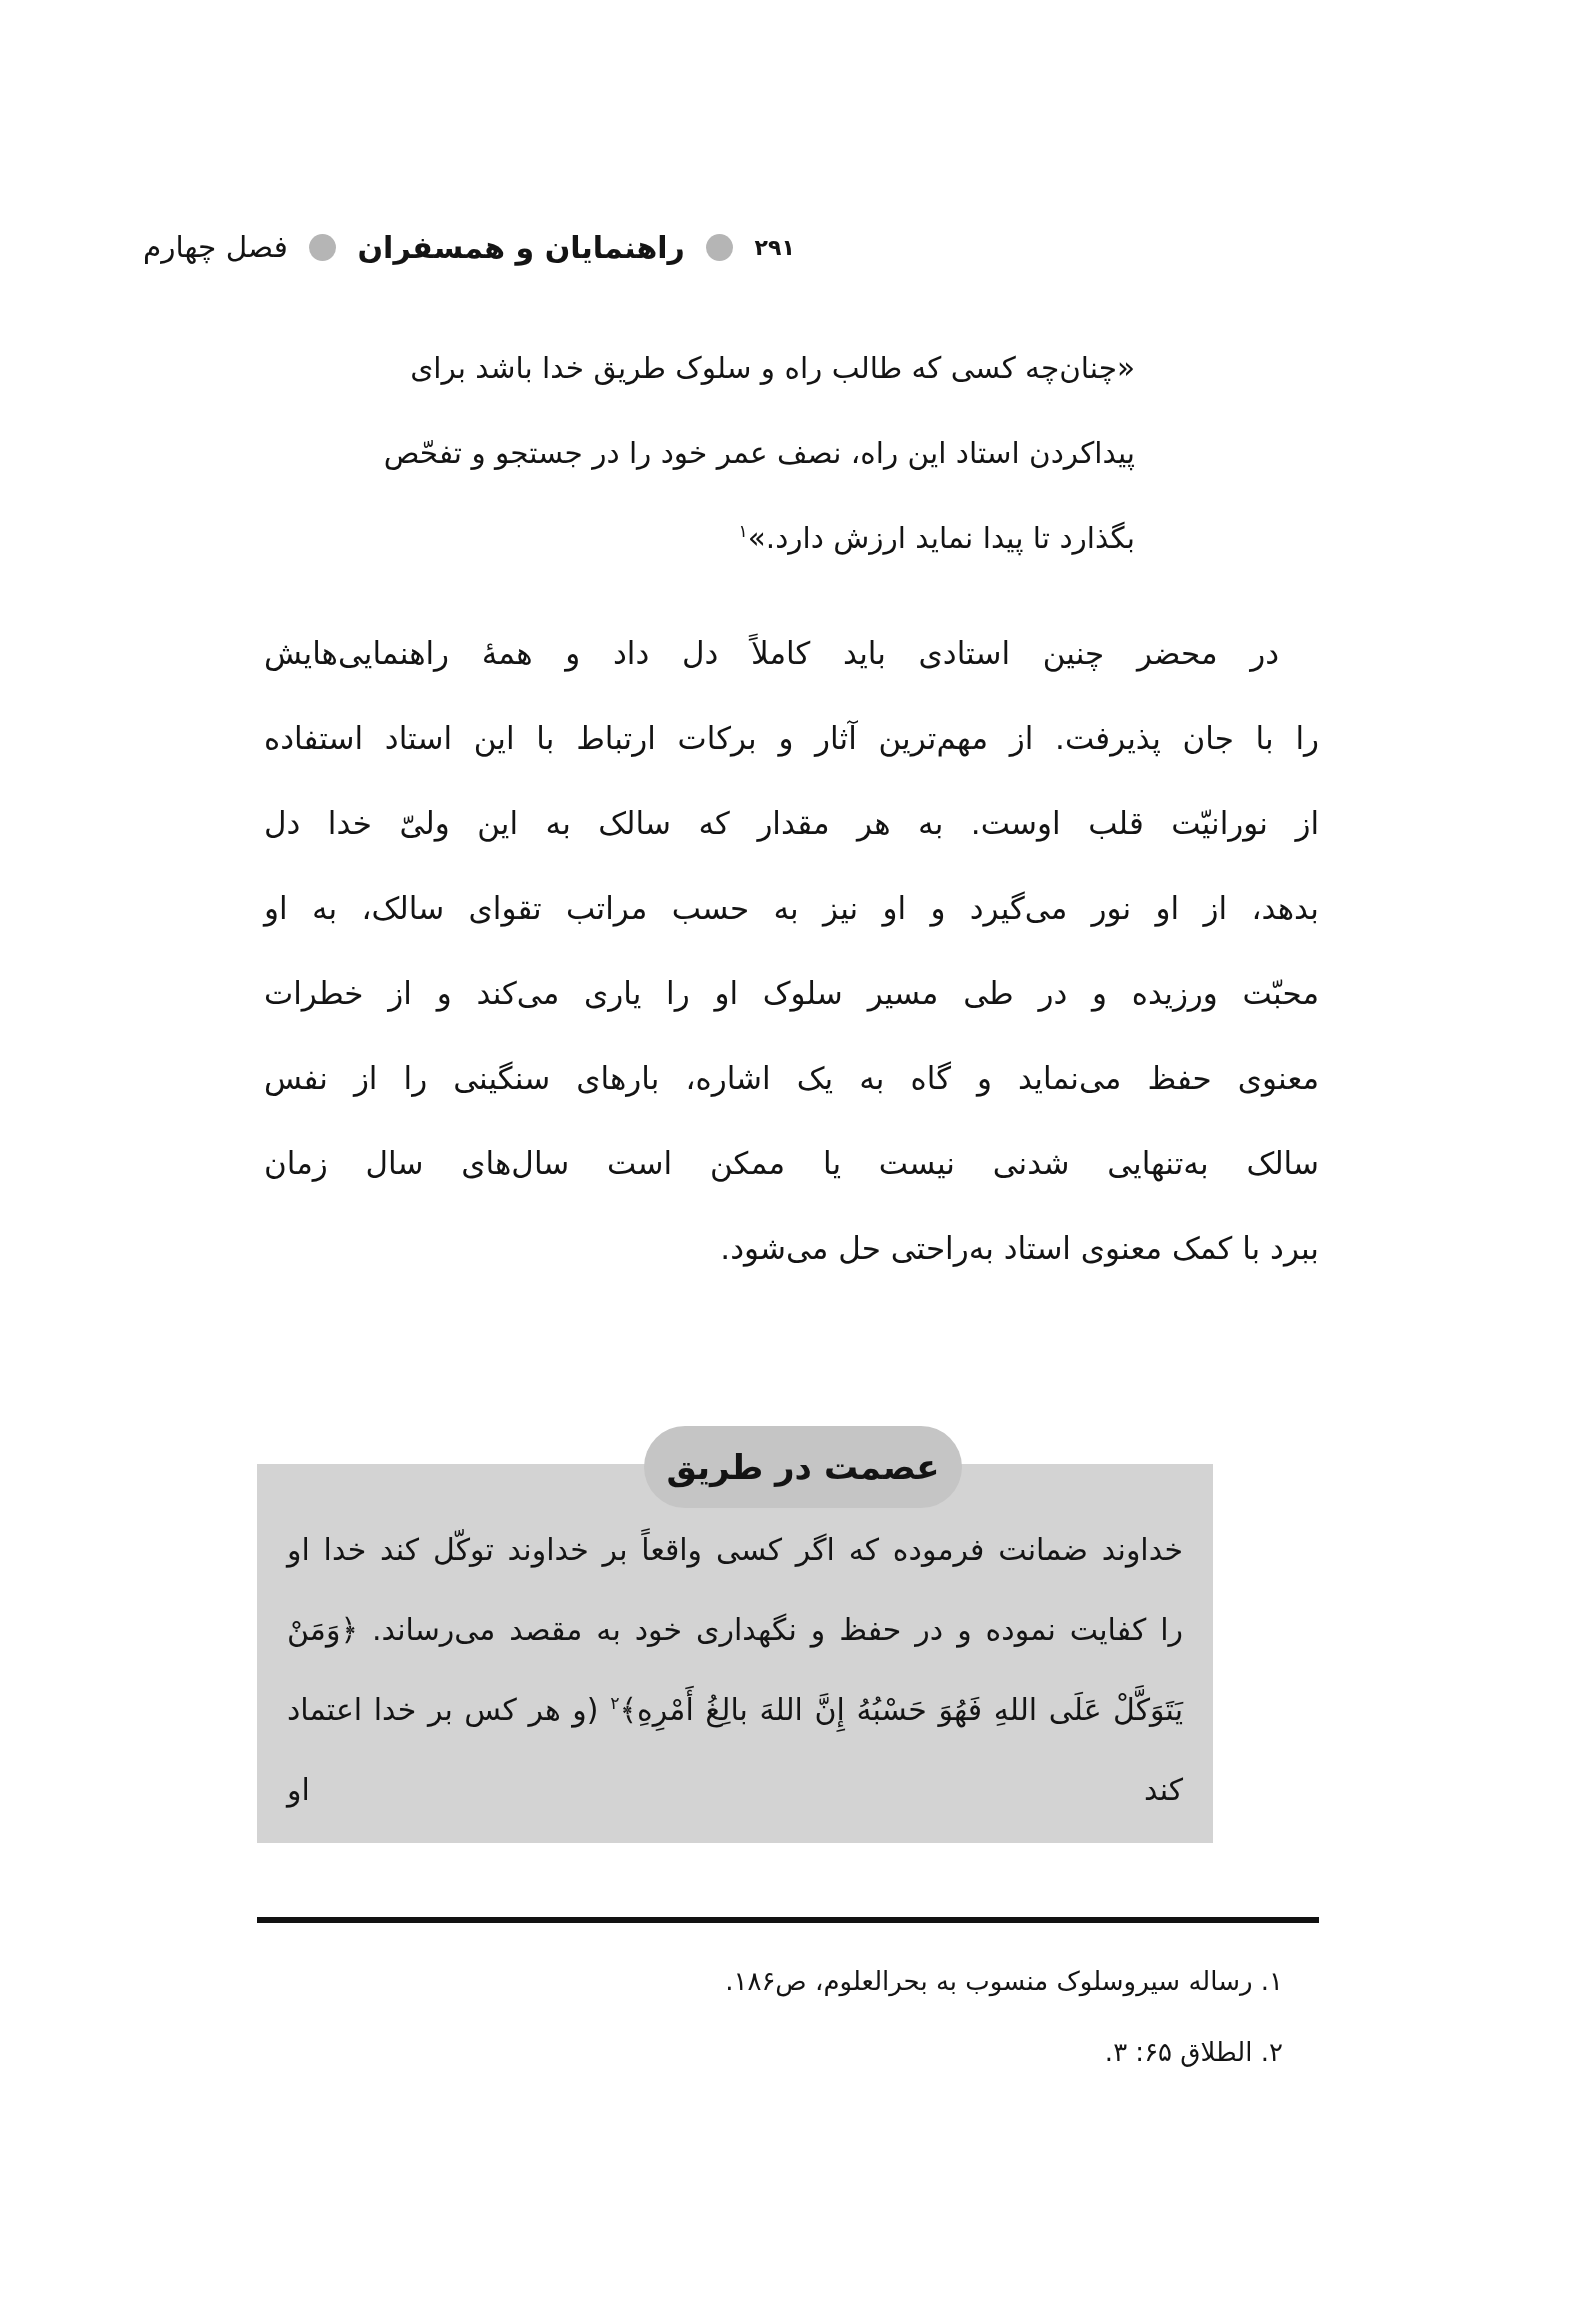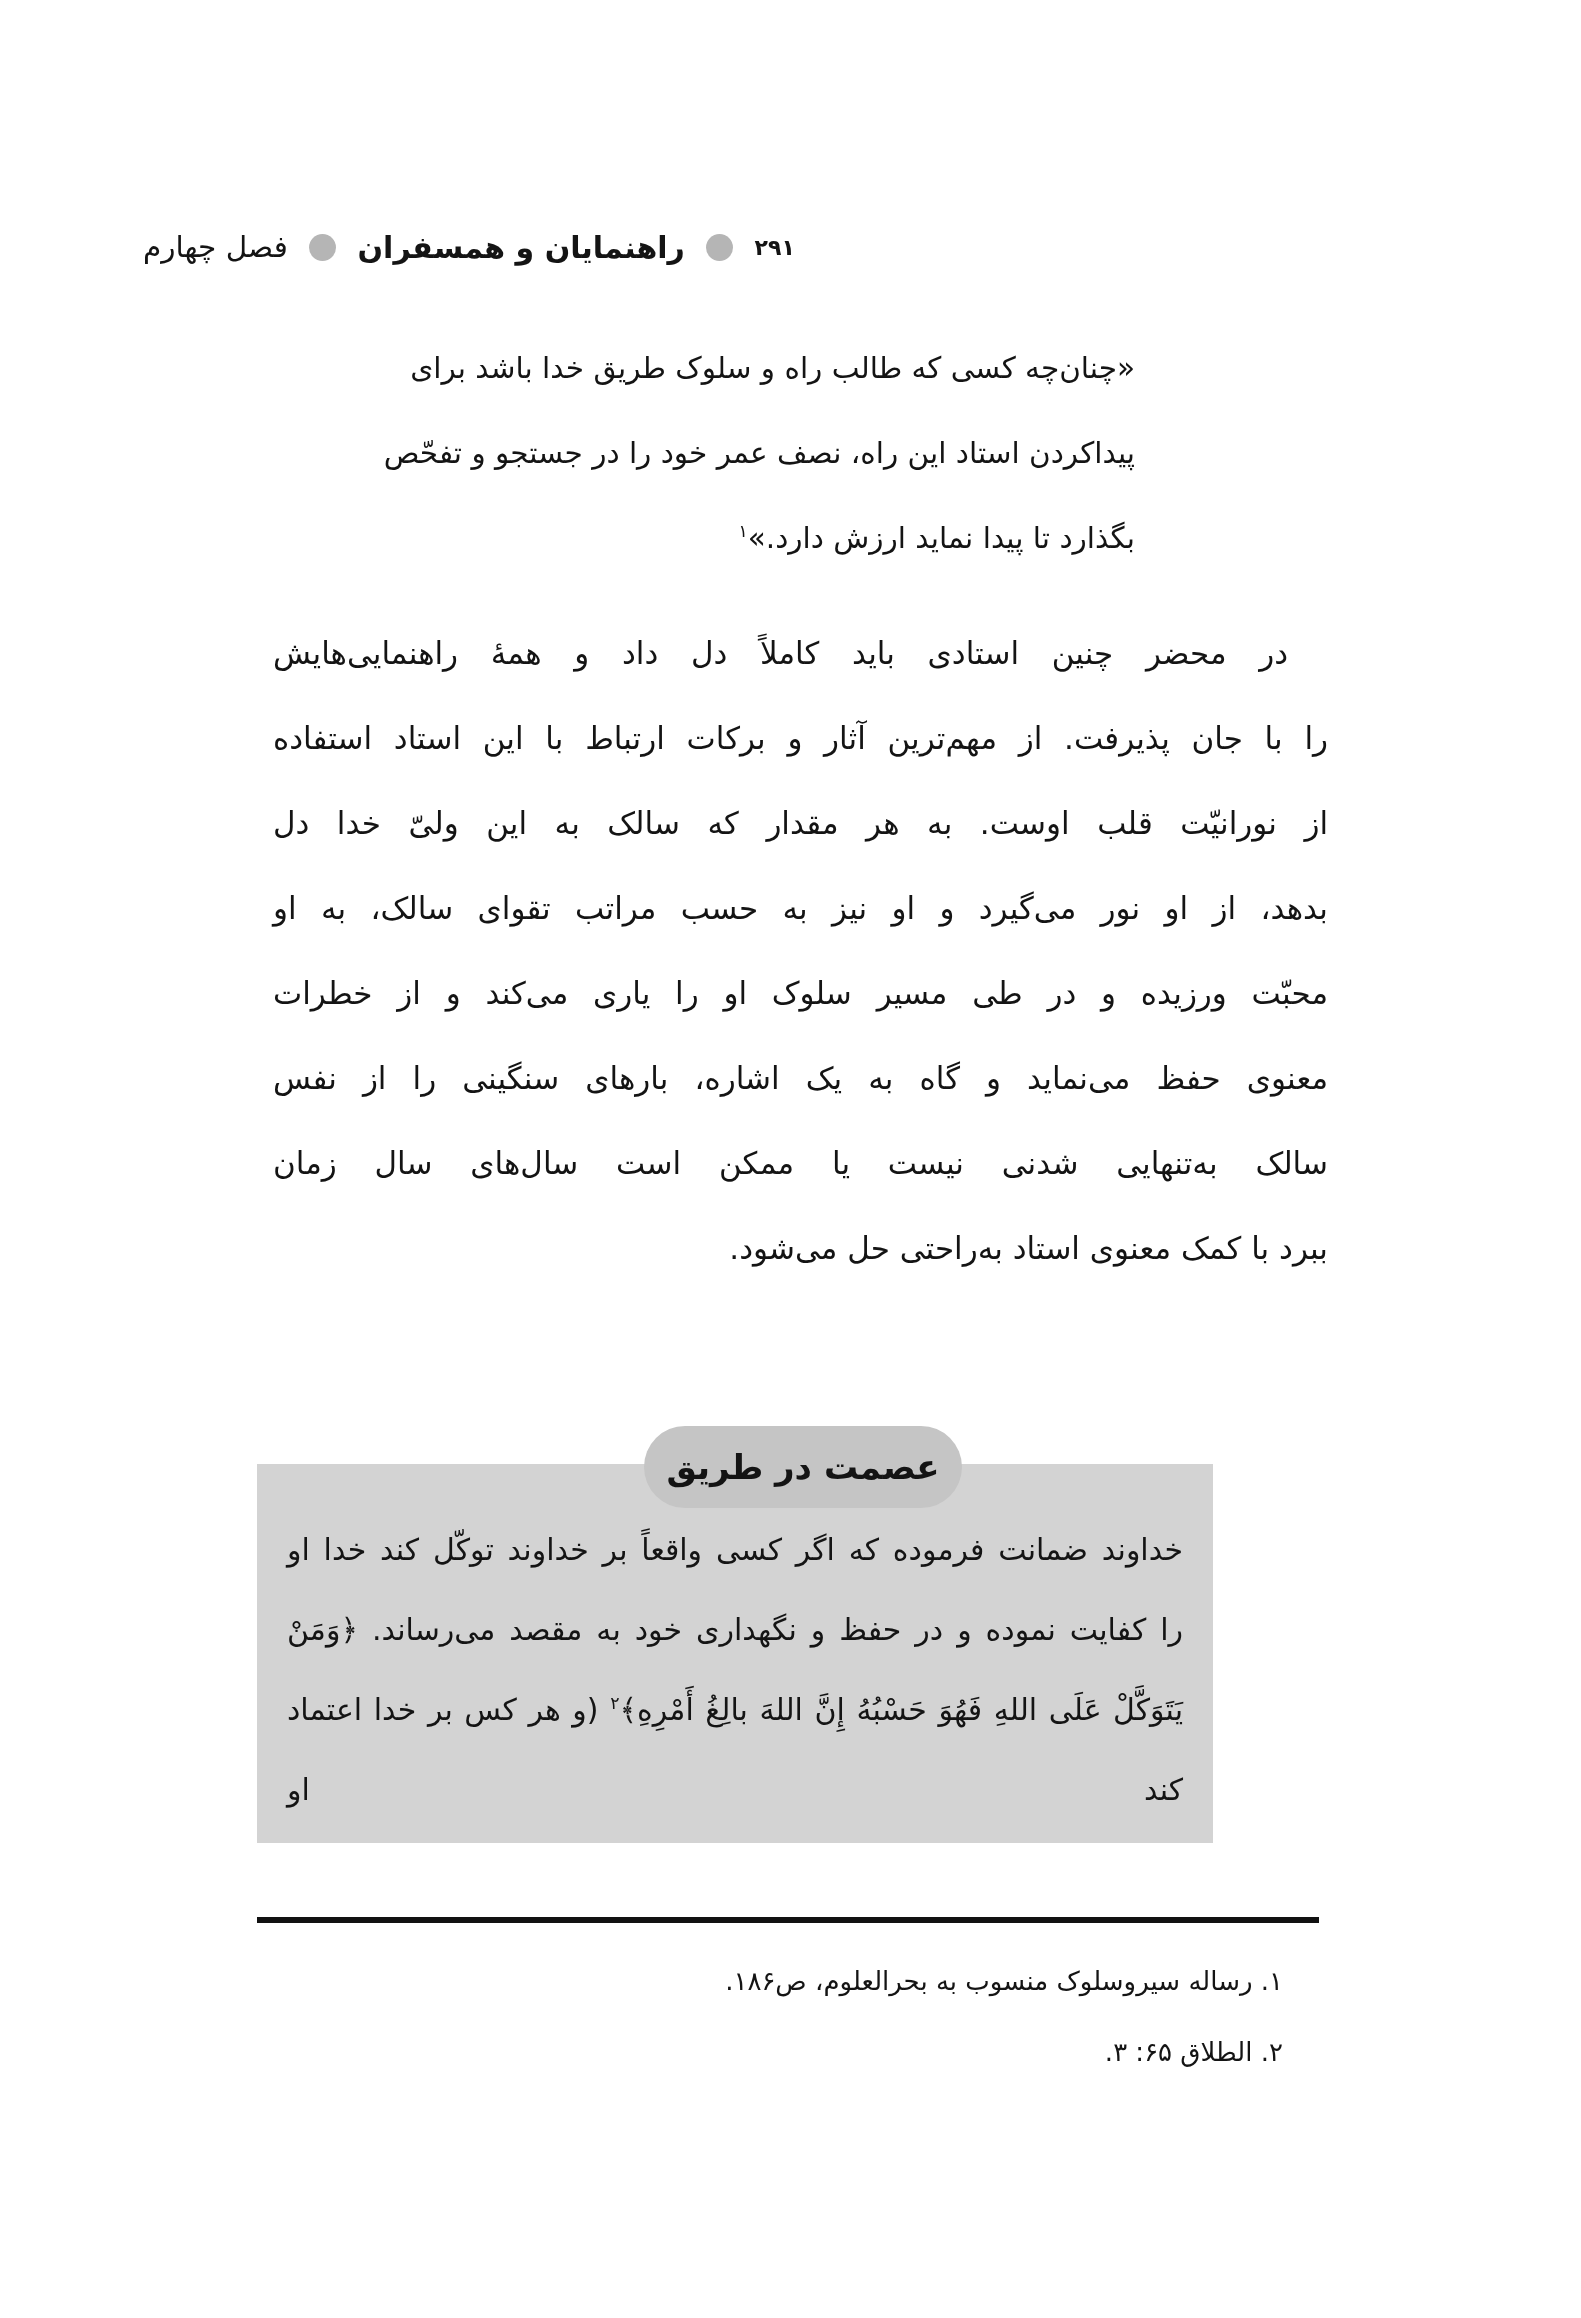--- a/index.html
+++ b/index.html
@@ -31,21 +31,20 @@
     font-size:29.5px;
   }
   .quote .q-line{
     height:85px;line-height:85px;
     white-space:nowrap;
   }
   
   .body-par{
     position:absolute;left:264px;top:611px;width:1055px;
     font-size:31px;
-    margin-left:9px;
   }
   .body-par .p-line{
     height:85px;line-height:85px;
     text-align:justify;text-align-last:justify;
   }
   .body-par .p-line.first{padding-right:40px;}
   .body-par .p-line.last{text-align:right;text-align-last:right;}
   
   .pill{
     position:absolute;left:644px;top:1426px;width:318px;height:82px;

